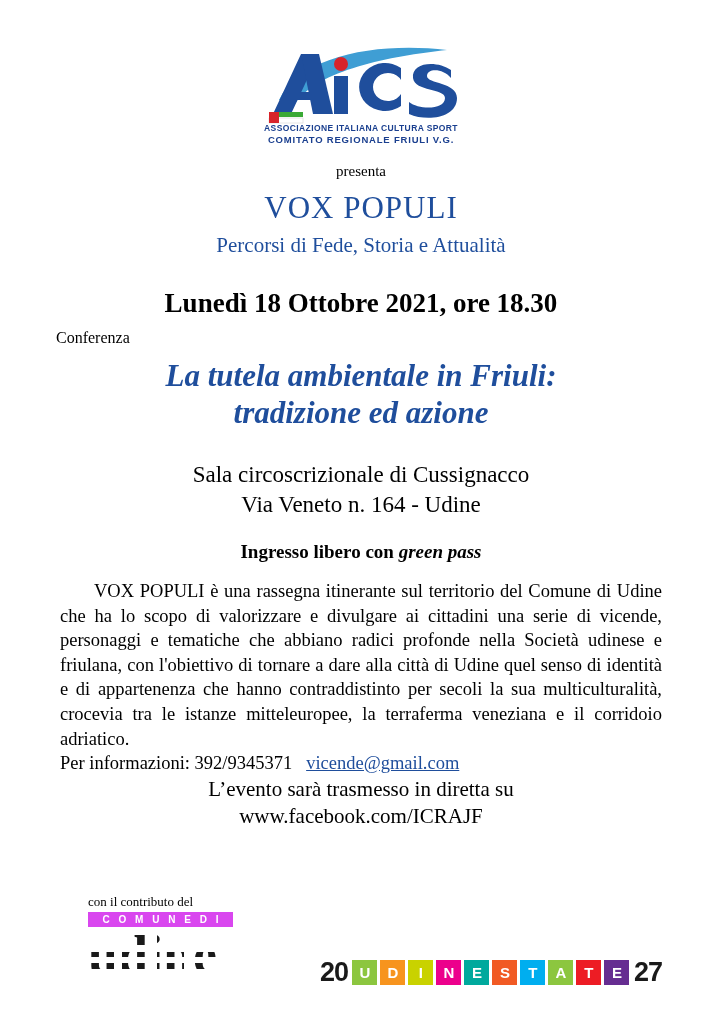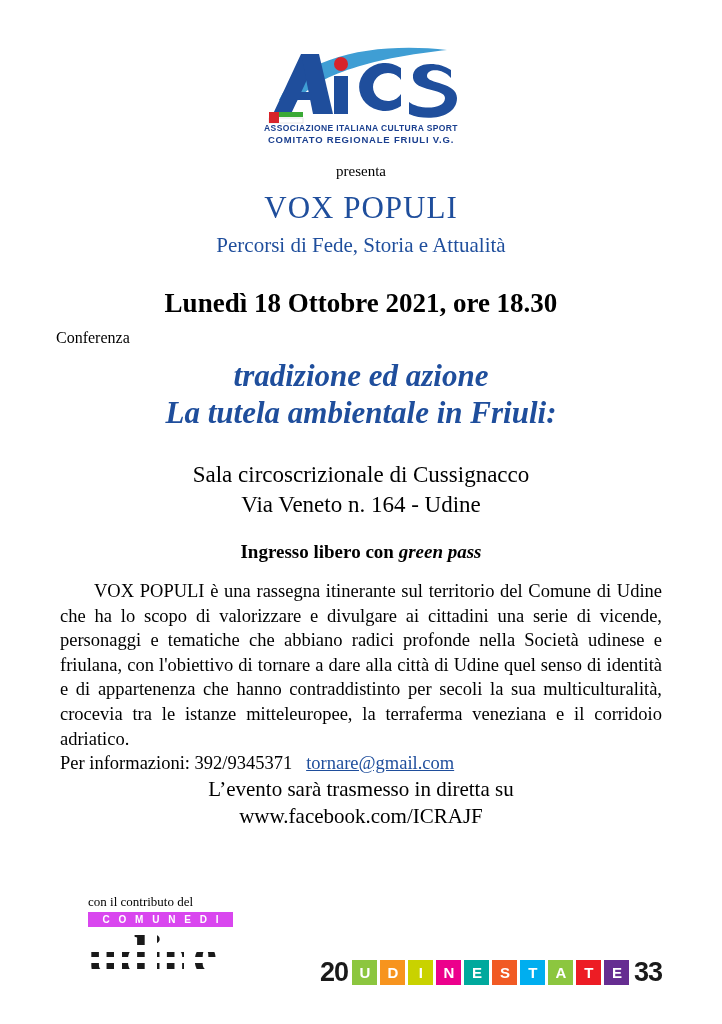--- a/index.html
+++ b/index.html
@@ -235,39 +235,39 @@
 
   <div class="presenta">presenta</div>
 
   <div class="main-title">VOX POPULI</div>
   <div class="subtitle">Percorsi di Fede, Storia e Attualità</div>
 
   <div class="date-line">Lunedì 18 Ottobre 2021, ore 18.30</div>
   <div class="conf-label">Conferenza</div>
 
   <div class="conf-title">
+    <div>La tutela ambientale in Friuli:</div>
     <div>tradizione ed azione</div>
-    <div>La tutela ambientale in Friuli:</div>
   </div>
 
   <div class="venue">
     <div>Sala circoscrizionale di Cussignacco</div>
     <div>Via Veneto n. 164 - Udine</div>
   </div>
 
   <div class="entry">
     <span>Ingresso libero con </span><em>green pass</em>
   </div>
 
   <div class="body-text">VOX POPULI è una rassegna itinerante sul territorio del Comune di Udine che ha lo scopo di valorizzare e divulgare ai cittadini una serie di vicende, personaggi e tematiche che abbiano radici profonde nella Società udinese e friulana, con l'obiettivo di tornare a dare alla città di Udine quel senso di identità e di appartenenza che hanno contraddistinto per secoli la sua multiculturalità, crocevia tra le istanze mitteleuropee, la terraferma veneziana e il corridoio adriatico.</div>
 
   <div class="info-line">
     <span>Per informazioni: 392/9345371</span>
     &nbsp;
-    <a class="mail-link" href="#">tornare@gmail.com</a>
+    <a class="mail-link" href="#">vicende@gmail.com</a>
   </div>
 
   <div class="stream">
     <div>L’evento sarà trasmesso in diretta su</div>
     <div>www.facebook.com/ICRAJF</div>
   </div>
 
   <div class="footer">
 
     <div class="contrib">con il contributo del</div>
@@ -294,17 +294,17 @@
         <span class="ue-tile" style="background:#f7941e">D</span>
         <span class="ue-tile" style="background:#c9d200">I</span>
         <span class="ue-tile" style="background:#ec008c">N</span>
         <span class="ue-tile" style="background:#00a99d">E</span>
         <span class="ue-tile" style="background:#f15a24">S</span>
         <span class="ue-tile" style="background:#00aeef">T</span>
         <span class="ue-tile" style="background:#8cc63f">A</span>
         <span class="ue-tile" style="background:#ed1c24">T</span>
         <span class="ue-tile" style="background:#662d91">E</span>
       </span>
-      <span class="ue-num">33</span>
+      <span class="ue-num">27</span>
     </div>
 
   </div>
 </div>
 
 </body></html>

